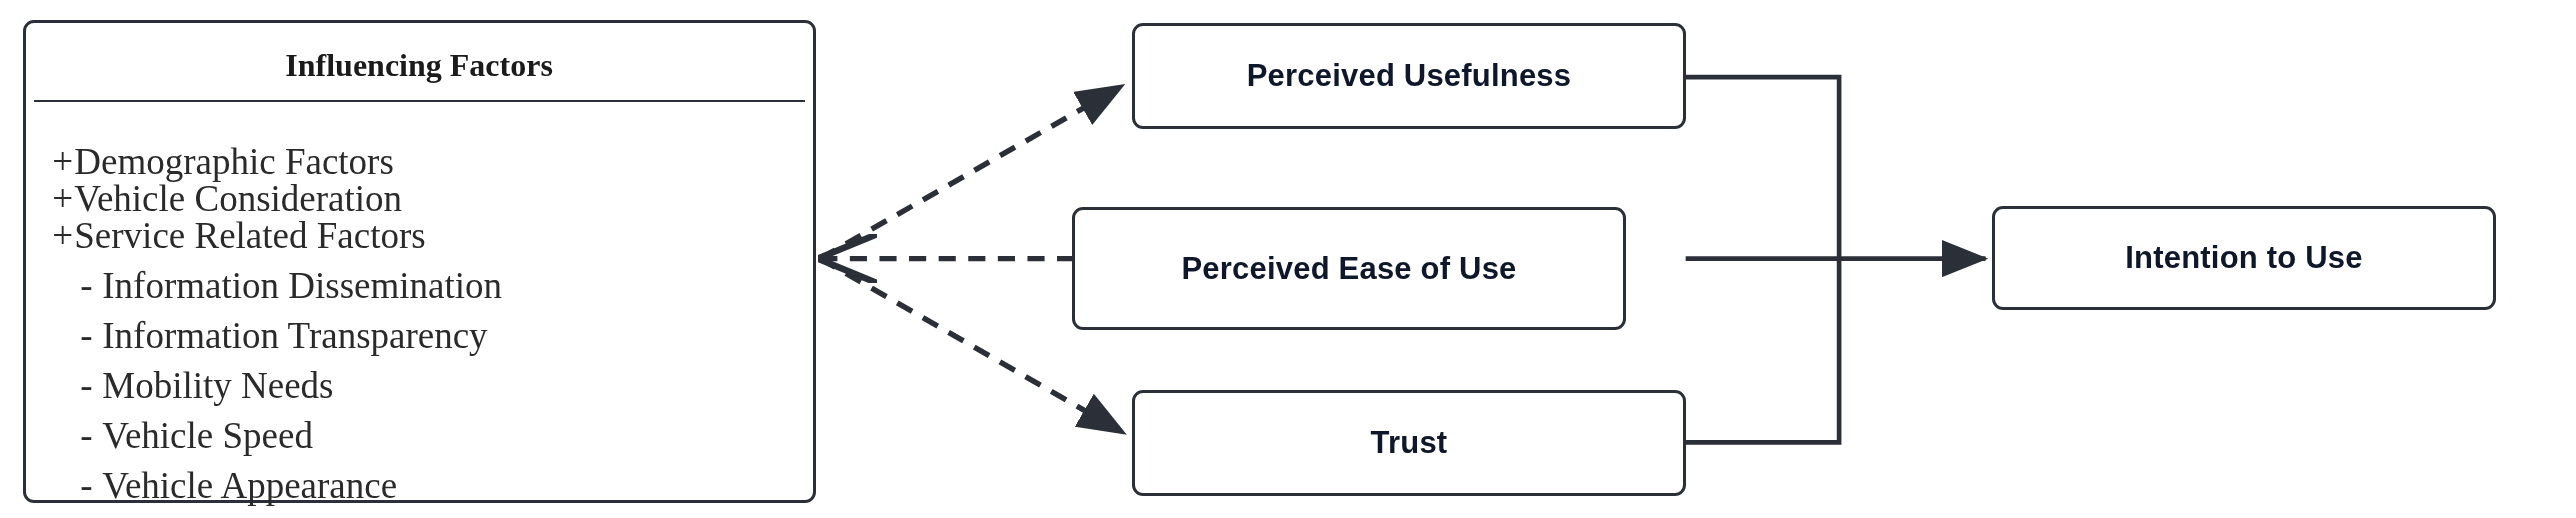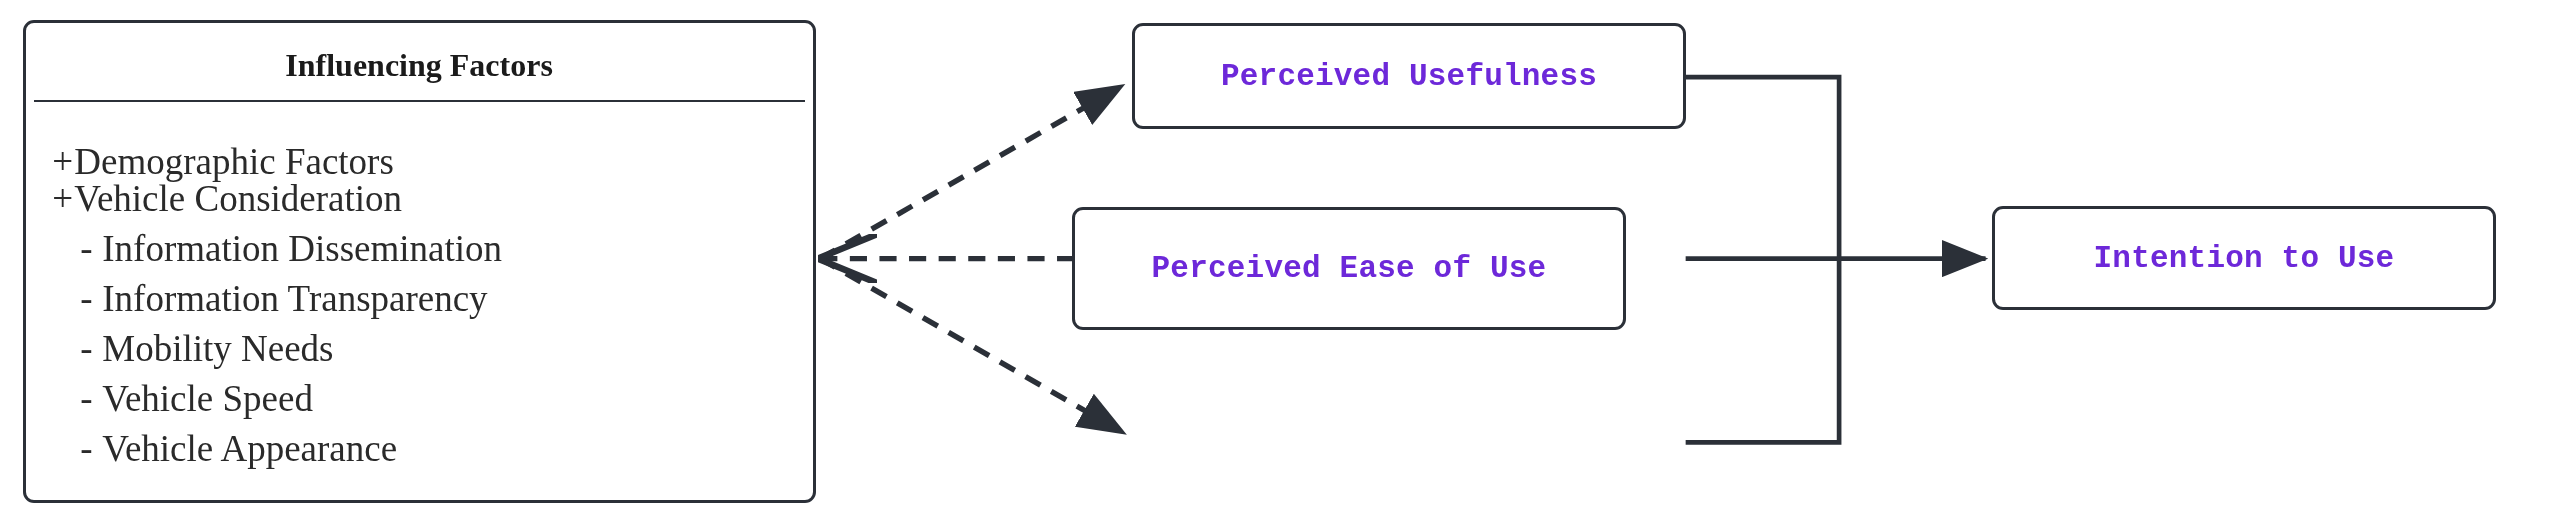--- a/index.html
+++ b/index.html
@@ -27,24 +27,24 @@
     position: absolute;
     box-sizing: border-box;
     background: #ffffff;
     border: 3.1px solid #2b3038;
     border-radius: 11px;
     display: flex;
     align-items: center;
     justify-content: center;
   }
   .node-label {
-    font-family: Liberation Mono, monospace;
+    font-family: Liberation Sans, sans-serif;
     font-weight: bold;
     font-size: 31px;
-    color: #6d28d9;
+    color: #0f172a;
     letter-spacing: 0.2px;
     text-align: left;
     white-space: nowrap;
   }
 
   
   #factors-box {
     left: 22.6px;
     top: 19.5px;
     width: 793px;
@@ -129,20 +129,23 @@
     <div id="factors-body">
 
       <div class="factor-line">
         <span class="factor-marker">+</span><span>Demographic Factors</span>
       </div>
 
       <div class="factor-line">
         <span class="factor-marker">+</span><span>Vehicle Consideration</span>
       </div>
 
+      <div class="factor-line">
+        <span class="factor-marker">+</span><span>Service Related Factors</span>
+      </div>
 
       <div class="factor-line sub">
         <span class="factor-marker">-</span><span>Information Dissemination</span>
       </div>
 
       <div class="factor-line sub">
         <span class="factor-marker">-</span><span>Information Transparency</span>
       </div>
 
       <div class="factor-line sub">
@@ -161,19 +164,22 @@
   </div>
 
   <div class="node" id="node-perceived-usefulness">
     <span class="node-label">Perceived Usefulness</span>
   </div>
 
   <div class="node" id="node-perceived-ease-of-use">
     <span class="node-label">Perceived Ease of Use</span>
   </div>
 
+  <div class="node" id="node-trust">
+    <span class="node-label">Trust</span>
+  </div>
 
   <div class="node" id="node-intention-to-use">
     <span class="node-label">Intention to Use</span>
   </div>
 
 </div>
 
 
 </body></html>

